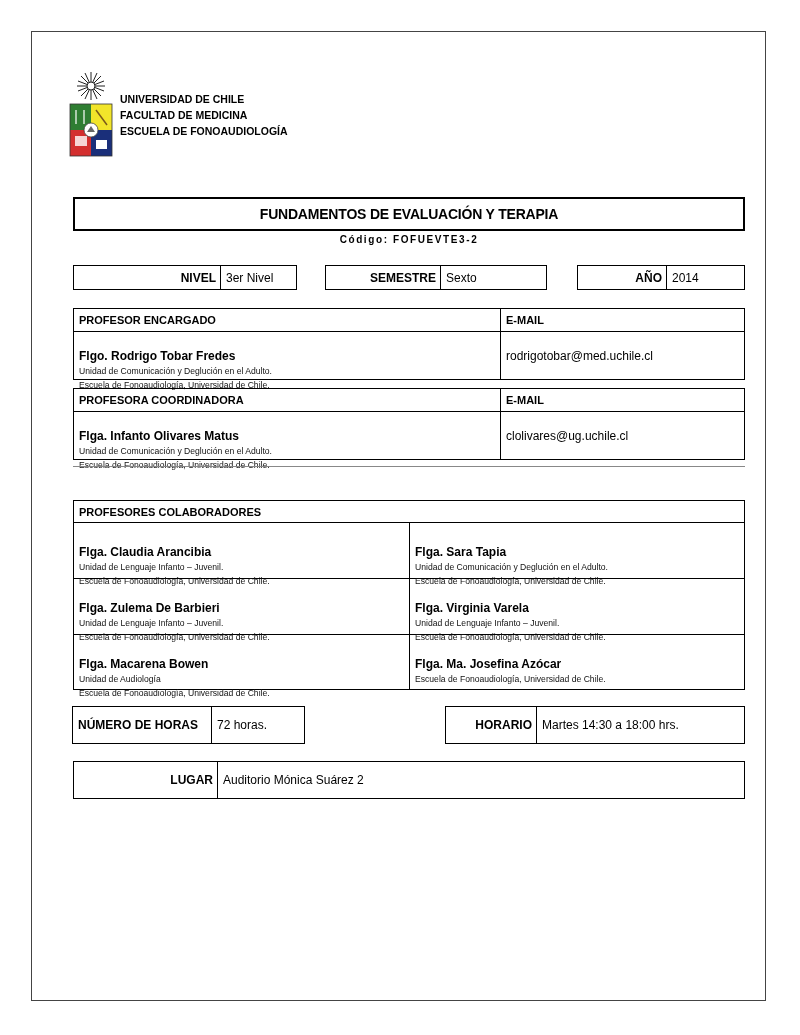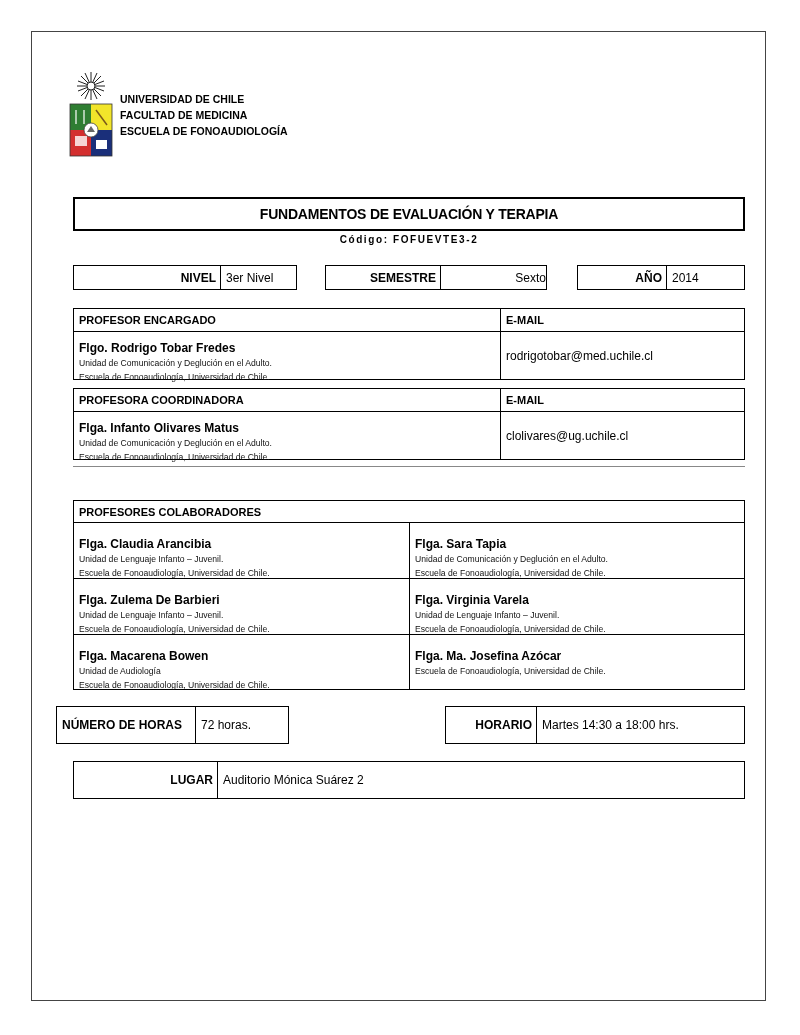--- a/index.html
+++ b/index.html
@@ -13,21 +13,21 @@
   .kv { border: 1.3px solid #000; box-sizing: border-box; display: flex; font-size: 12px; }
   .kv .k { font-weight: bold; text-align: right; padding-right: 4px; border-right: 1.3px solid #000; display: flex; align-items: center; justify-content: flex-end; }
   .kv .v { padding-left: 5px; display: flex; align-items: center; }
   .tbl { border: 1.3px solid #000; box-sizing: border-box; font-size: 11px; }
   .tbl .hdr { display: flex; height: 22px; border-bottom: 1.3px solid #000; font-weight: bold; }
   .tbl .hdr > div, .tbl .row > div { box-sizing: border-box; padding-left: 5px; }
   .tbl .hdr > div { display: flex; align-items: center; }
   .tbl .row { display: flex; }
   .c1 { width: 427px; border-right: 1.3px solid #000; }
   .c2 { flex: 1; }
-  .pname { font-weight: bold; font-size: 12px; line-height: 15px; margin-top: 9px; }
+  .pname { font-weight: bold; font-size: 12px; line-height: 15px; margin-top: 17px; }
   .pline { font-size: 8.6px; line-height: 14px; color: #111; }
   .email { display: flex; align-items: center; font-size: 12px; }
   .sep { left: 73px; top: 466px; width: 672px; height: 0; border-top: 1.5px solid #888; }
   .collab .grid-row { display: flex; height: 56px; border-top: 1.3px solid #000; box-sizing: border-box; }
   .collab .cell { box-sizing: border-box; padding-left: 5px; padding-top: 5px; }
   .collab .cl { width: 336px; border-right: 1.3px solid #000; }
   .collab .cr { flex: 1; }
   .collab .hdrbar { height: 21px; font-weight: bold; font-size: 11px; display: flex; align-items: center; padding-left: 5px; }
 </style>
 </head>
@@ -71,21 +71,21 @@
 
 <div class="abs title-box">
   <span>FUNDAMENTOS DE EVALUACIÓN Y TERAPIA</span>
 </div>
 <div class="abs codigo">Código: FOFUEVTE3-2</div>
 
 <div class="abs kv" style="left:73px; top:265px; width:224px; height:25px;padding-left:32px;">
   <div class="k" style="width:110px;">NIVEL</div>
   <div class="v">3er Nivel</div>
 </div>
-<div class="abs kv" style="left:325px; top:265px; width:222px; height:25px;justify-content:space-between;">
+<div class="abs kv" style="left:325px; top:265px; width:222px; height:25px;">
   <div class="k" style="width:110px;">SEMESTRE</div>
   <div class="v">Sexto</div>
 </div>
 <div class="abs kv" style="left:577px; top:265px; width:168px; height:25px;">
   <div class="k" style="width:84px;">AÑO</div>
   <div class="v">2014</div>
 </div>
 
 <div class="abs tbl" style="left:73px; top:308px; width:672px; height:72px;">
   <div class="hdr">
@@ -151,21 +151,21 @@
       <div class="pline">Unidad de Audiología</div>
       <div class="pline">Escuela de Fonoaudiología, Universidad de Chile.</div>
     </div>
     <div class="cell cr">
       <div class="pname">Flga. Ma. Josefina Azócar</div>
       <div class="pline">Escuela de Fonoaudiología, Universidad de Chile.</div>
     </div>
   </div>
 </div>
 
-<div class="abs kv" style="left:56px; top:706px; width:233px; height:38px;">
+<div class="abs kv" style="left:72px; top:706px; width:233px; height:38px;">
   <div class="k" style="width:139px; justify-content:flex-start; padding-left:5px; box-sizing:border-box;">NÚMERO DE HORAS</div>
   <div class="v">72 horas.</div>
 </div>
 <div class="abs kv" style="left:445px; top:706px; width:300px; height:38px;">
   <div class="k" style="width:86px;">HORARIO</div>
   <div class="v">Martes 14:30 a 18:00 hrs.</div>
 </div>
 <div class="abs kv" style="left:73px; top:761px; width:672px; height:38px;">
   <div class="k" style="width:139px;">LUGAR</div>
   <div class="v">Auditorio Mónica Suárez 2</div>

